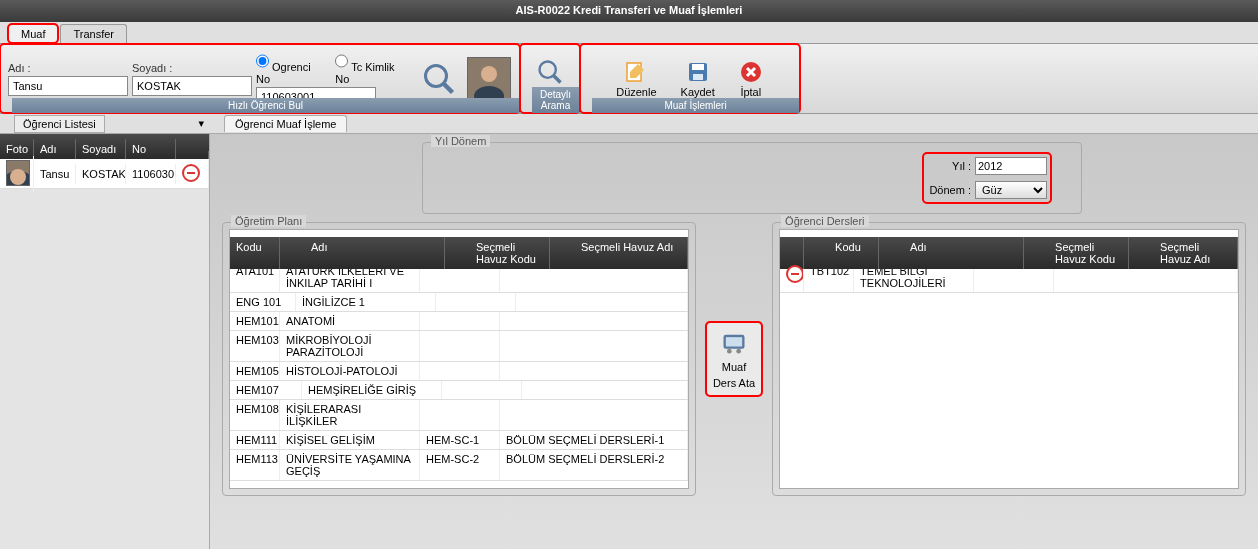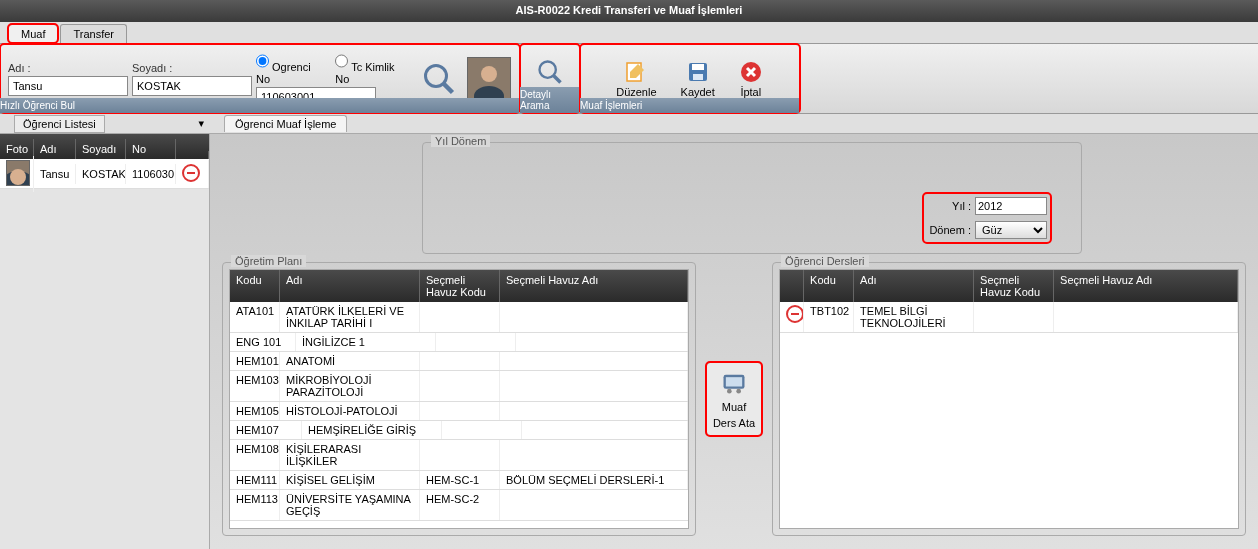--- a/index.html
+++ b/index.html
@@ -4,21 +4,21 @@
   <style>
     *{margin:0;padding:0;box-sizing:border-box;font-family:Arial,sans-serif;font-size:11px;}
     body{background:#e5e5e5;width:1258px;height:549px;overflow:hidden;}
     .titlebar{background:linear-gradient(#5a5a5a,#3a3a3a);color:#fff;padding:4px 8px;text-align:center;height:22px;font-weight:bold;}
     .tabbar{background:#e0e0e0;height:22px;border-bottom:1px solid #999;display:flex;align-items:flex-end;padding-left:8px;}
     .tab{padding:3px 12px;border:1px solid #999;border-bottom:none;margin-right:2px;background:#dcdcdc;border-radius:3px 3px 0 0;cursor:pointer;}
     .tab.active{background:#f0f0f0;}
     .toolbar{display:flex;align-items:stretch;height:70px;background:linear-gradient(#f0f0f0,#d8d8d8);border-bottom:1px solid #999;}
     .toolbar-group{border-right:1px solid #bbb;padding:4px 8px;position:relative;display:flex;flex-direction:column;}
     .toolbar-group-body{flex:1;display:flex;align-items:center;gap:4px;}
-    .toolbar-group-title{position:absolute;bottom:0;left:0;right:0;background:linear-gradient(#8a9db0,#6c8299);color:#fff;padding:2px 0;font-size:10px;}
+    .toolbar-group-title{position:absolute;bottom:0;left:12px;right:0;background:linear-gradient(#8a9db0,#6c8299);color:#fff;text-align:center;padding:2px 0;font-size:10px;}
     .field{display:flex;flex-direction:column;gap:2px;}
     .field-label{color:#333;}
     .field input{border:1px solid #888;padding:3px 4px;background:#fff;height:20px;}
     .radio-row{display:flex;gap:8px;align-items:center;}
     .icon-btn{display:flex;flex-direction:column;align-items:center;gap:2px;cursor:pointer;padding:0 6px;}
     .icon{display:inline-flex;align-items:center;justify-content:center;}
     .photo{width:44px;height:44px;background:#8a7a6a;border:1px solid #666;position:relative;overflow:hidden;}
     .photo::after{content:"";position:absolute;left:50%;top:8px;width:16px;height:16px;background:#d8b090;border-radius:50%;transform:translateX(-50%);}
     .photo::before{content:"";position:absolute;left:50%;bottom:-6px;width:30px;height:20px;background:#304050;border-radius:50% 50% 0 0;transform:translateX(-50%);}
     .subbar{background:#e0e0e0;height:20px;display:flex;align-items:center;padding-left:14px;border-bottom:1px solid #aaa;}
@@ -32,29 +32,29 @@
     .grid-header .col{padding:4px 6px;border-right:1px solid #666;}
     .grid-row{display:flex;background:#fff;align-items:center;height:30px;border-bottom:1px solid #ddd;}
     .grid-row .col{padding:4px 6px;border-right:1px solid #eee;overflow:hidden;}
     .mini-photo{width:24px;height:26px;display:inline-block;}
     .remove-btn{width:18px;height:18px;border-radius:50%;background:#fff;border:2px solid #d33;position:relative;display:inline-block;}
     .remove-btn::after{content:"";position:absolute;left:3px;right:3px;top:6px;height:2px;background:#d33;}
     .main{flex:1;padding:8px 12px;}
     .fs{border:1px solid #aaa;border-radius:4px;padding:10px;position:relative;margin-bottom:8px;background:transparent;}
     .fs-title{position:absolute;top:-8px;left:8px;background:#d8d8d8;padding:0 4px;color:#555;}
     .yil-donem{display:flex;align-items:flex-start;gap:16px;}
-    .yd-right{display:flex;flex-direction:column;gap:6px;margin-left:auto;margin-right:20px;margin-top:40px;}
+    .yd-right{display:flex;flex-direction:column;gap:6px;margin-left:auto;margin-right:20px;}
     .yd-row{display:flex;align-items:center;gap:4px;}
     .yd-row label{width:44px;text-align:right;}
     .yd-row input,.yd-row select{width:72px;height:18px;border:1px solid #888;padding:1px 2px;background:#fff;}
     .yd-row select{background:linear-gradient(#fff,#ddd);}
     .tables-row{display:flex;gap:10px;align-items:flex-start;}
     .table-box{flex:1;}
     .table-container{border:1px solid #aaa;background:#fff;height:260px;overflow-y:auto;overflow-x:hidden;}
-    .thead{display:flex;background:linear-gradient(#4a4a4a,#2a2a2a);color:#fff;position:sticky;top:0;}
+    .thead{display:flex;background:linear-gradient(#4a4a4a,#2a2a2a);color:#fff;position:sticky;top:7px;gap:25px;}
     .thead .th{padding:4px 6px;border-right:1px solid #666;font-weight:normal;}
     .trow{display:flex;border-bottom:1px solid #ddd;}
     .trow .td{padding:3px 6px;border-right:1px solid #eee;overflow:hidden;}
     .middle-btn{display:flex;flex-direction:column;align-items:center;gap:4px;justify-content:center;padding:6px;border:1px solid #aaa;border-radius:4px;background:#eaeaea;margin-top:100px;}
     .hl{outline:2px solid red;outline-offset:-1px;border-radius:4px;}
   </style>
 </head>
 <body>
 
 <div class="titlebar">AIS-R0022 Kredi Transferi ve Muaf İşlemleri</div>
@@ -246,20 +246,21 @@
               <div class="trow">
                 <div class="td" style="width:50px">HEM111</div>
                 <div class="td" style="width:140px">KİŞİSEL GELİŞİM</div>
                 <div class="td" style="width:80px">HEM-SC-1</div>
                 <div class="td" style="flex:1">BÖLÜM SEÇMELİ DERSLERİ-1</div>
               </div>
               <div class="trow">
                 <div class="td" style="width:50px">HEM113</div>
                 <div class="td" style="width:140px">ÜNİVERSİTE YAŞAMINA GEÇİŞ</div>
                 <div class="td" style="width:80px">HEM-SC-2</div>
+                <div class="td" style="flex:1">BÖLÜM SEÇMELİ DERSLERİ-2</div>
               </div>
             </div>
         </div>
       </div>
 
       <div class="middle-btn hl">
         <span class="icon">
             <svg width="28" height="28" viewBox="0 0 24 24">
               <rect x="3" y="5" width="18" height="12" fill="#5a7aa0" rx="2"></rect>
               <rect x="5" y="7" width="14" height="8" fill="#cde"></rect>

